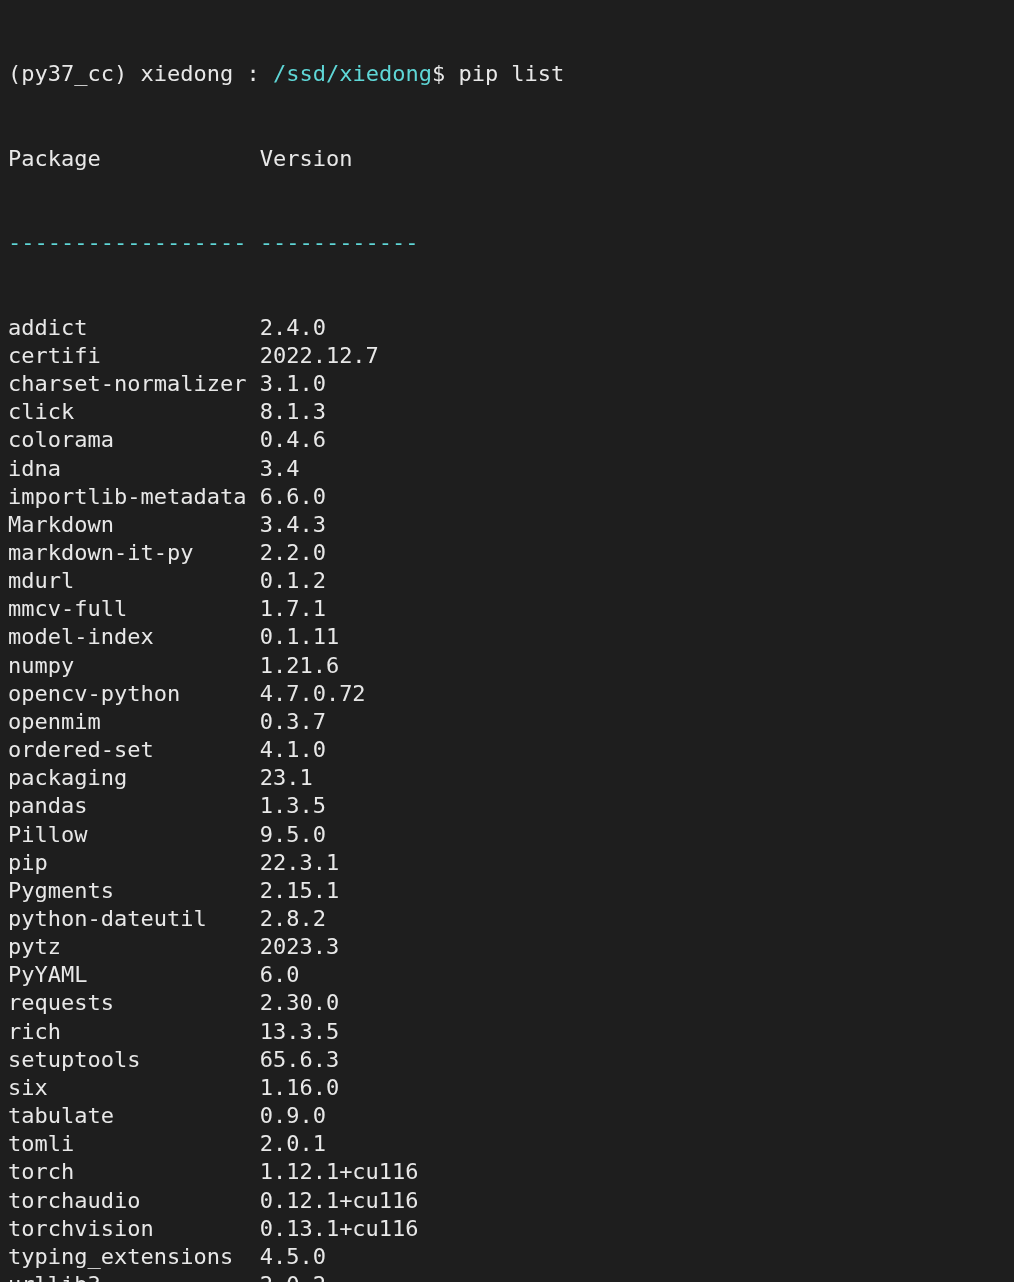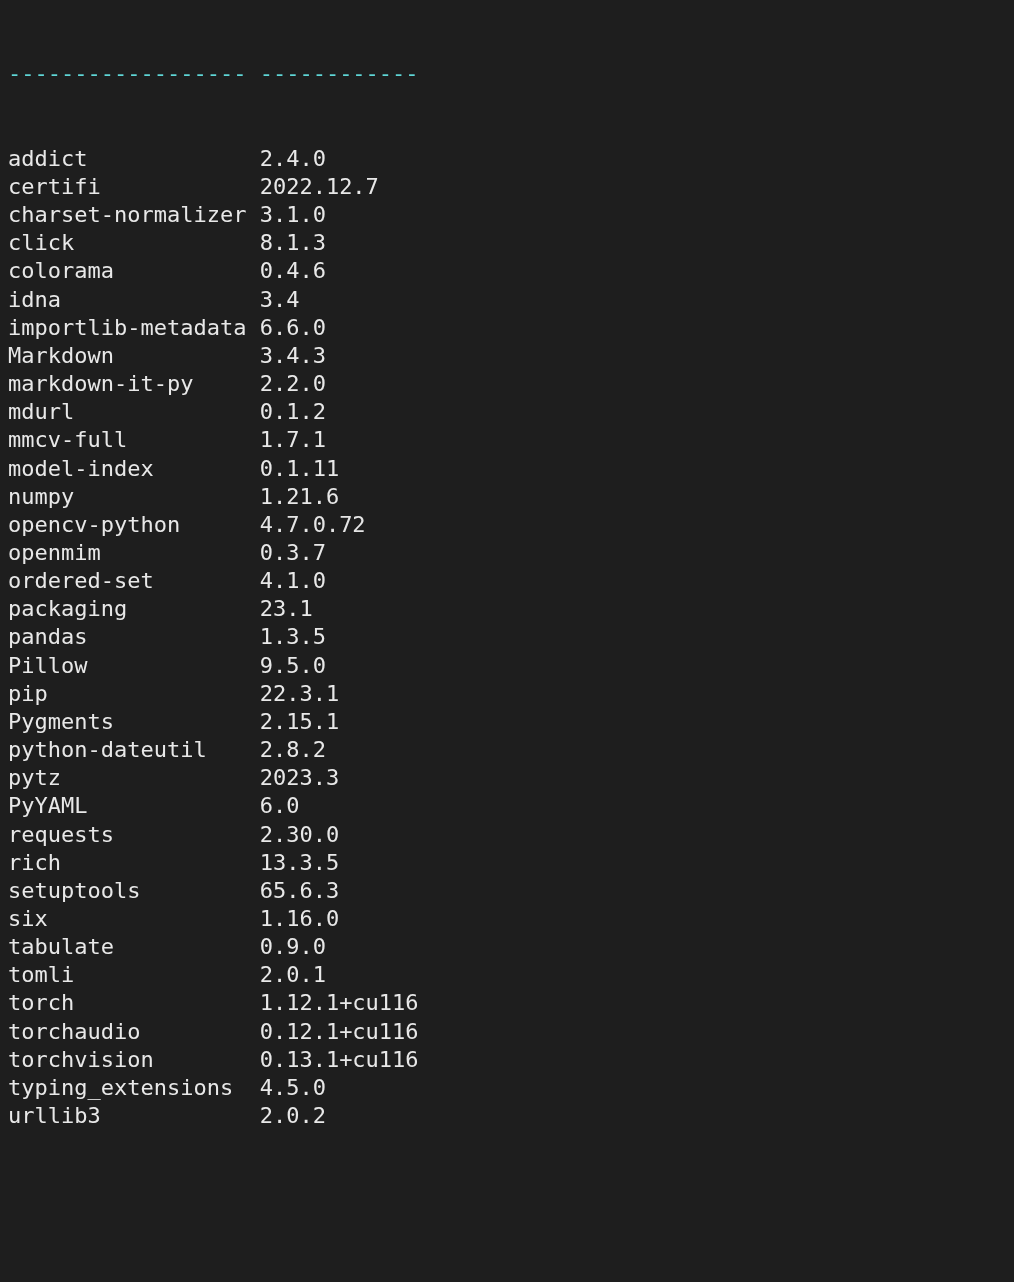--- a/index.html
+++ b/index.html
@@ -47,15 +47,17 @@
     display: inline-block;
   }
   .ver-highlight {
     color: #e5e5e5;
   }
 </style>
 </head>
 <body>
 
 <div class="terminal">
+  <div class="prompt-line"><span>(py37_cc)</span> <span>xiedong</span><span> : </span><span class="path">/ssd/xiedong</span><span class="dollar">$</span> <span class="cmd">pip list</span></div>
+  <div class="header-line"><span class="pkg">Package</span><span class="ver">Version</span></div>
   <div class="rule-line"><span class="pkg">------------------</span><span class="ver">------------</span></div>
   <div id="rows"><div class="row"><span class="pkg">addict</span><span class="ver">2.4.0</span></div><div class="row"><span class="pkg">certifi</span><span class="ver">2022.12.7</span></div><div class="row"><span class="pkg">charset-normalizer</span><span class="ver">3.1.0</span></div><div class="row"><span class="pkg">click</span><span class="ver">8.1.3</span></div><div class="row"><span class="pkg">colorama</span><span class="ver">0.4.6</span></div><div class="row"><span class="pkg">idna</span><span class="ver">3.4</span></div><div class="row"><span class="pkg">importlib-metadata</span><span class="ver">6.6.0</span></div><div class="row"><span class="pkg">Markdown</span><span class="ver">3.4.3</span></div><div class="row"><span class="pkg">markdown-it-py</span><span class="ver">2.2.0</span></div><div class="row"><span class="pkg">mdurl</span><span class="ver">0.1.2</span></div><div class="row"><span class="pkg">mmcv-full</span><span class="ver">1.7.1</span></div><div class="row"><span class="pkg">model-index</span><span class="ver">0.1.11</span></div><div class="row"><span class="pkg">numpy</span><span class="ver">1.21.6</span></div><div class="row"><span class="pkg">opencv-python</span><span class="ver ver-highlight">4.7.0.72</span></div><div class="row"><span class="pkg">openmim</span><span class="ver">0.3.7</span></div><div class="row"><span class="pkg">ordered-set</span><span class="ver">4.1.0</span></div><div class="row"><span class="pkg">packaging</span><span class="ver">23.1</span></div><div class="row"><span class="pkg">pandas</span><span class="ver">1.3.5</span></div><div class="row"><span class="pkg">Pillow</span><span class="ver">9.5.0</span></div><div class="row"><span class="pkg">pip</span><span class="ver">22.3.1</span></div><div class="row"><span class="pkg">Pygments</span><span class="ver">2.15.1</span></div><div class="row"><span class="pkg">python-dateutil</span><span class="ver">2.8.2</span></div><div class="row"><span class="pkg">pytz</span><span class="ver">2023.3</span></div><div class="row"><span class="pkg">PyYAML</span><span class="ver">6.0</span></div><div class="row"><span class="pkg">requests</span><span class="ver">2.30.0</span></div><div class="row"><span class="pkg">rich</span><span class="ver">13.3.5</span></div><div class="row"><span class="pkg">setuptools</span><span class="ver">65.6.3</span></div><div class="row"><span class="pkg">six</span><span class="ver">1.16.0</span></div><div class="row"><span class="pkg">tabulate</span><span class="ver">0.9.0</span></div><div class="row"><span class="pkg">tomli</span><span class="ver">2.0.1</span></div><div class="row"><span class="pkg">torch</span><span class="ver">1.12.1+cu116</span></div><div class="row"><span class="pkg">torchaudio</span><span class="ver">0.12.1+cu116</span></div><div class="row"><span class="pkg">torchvision</span><span class="ver">0.13.1+cu116</span></div><div class="row"><span class="pkg">typing_extensions</span><span class="ver">4.5.0</span></div><div class="row"><span class="pkg">urllib3</span><span class="ver">2.0.2</span></div></div>
 </div>
 
 </body></html>

